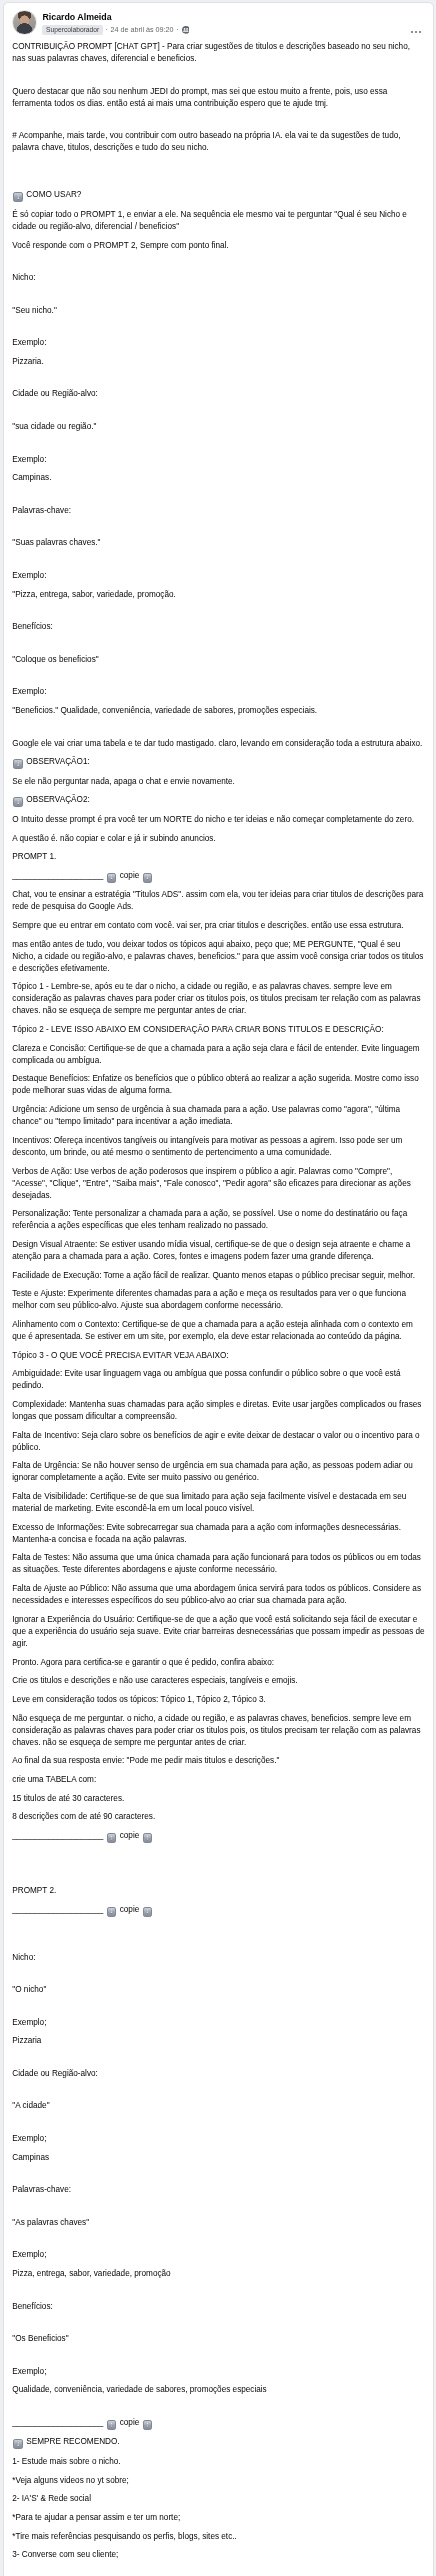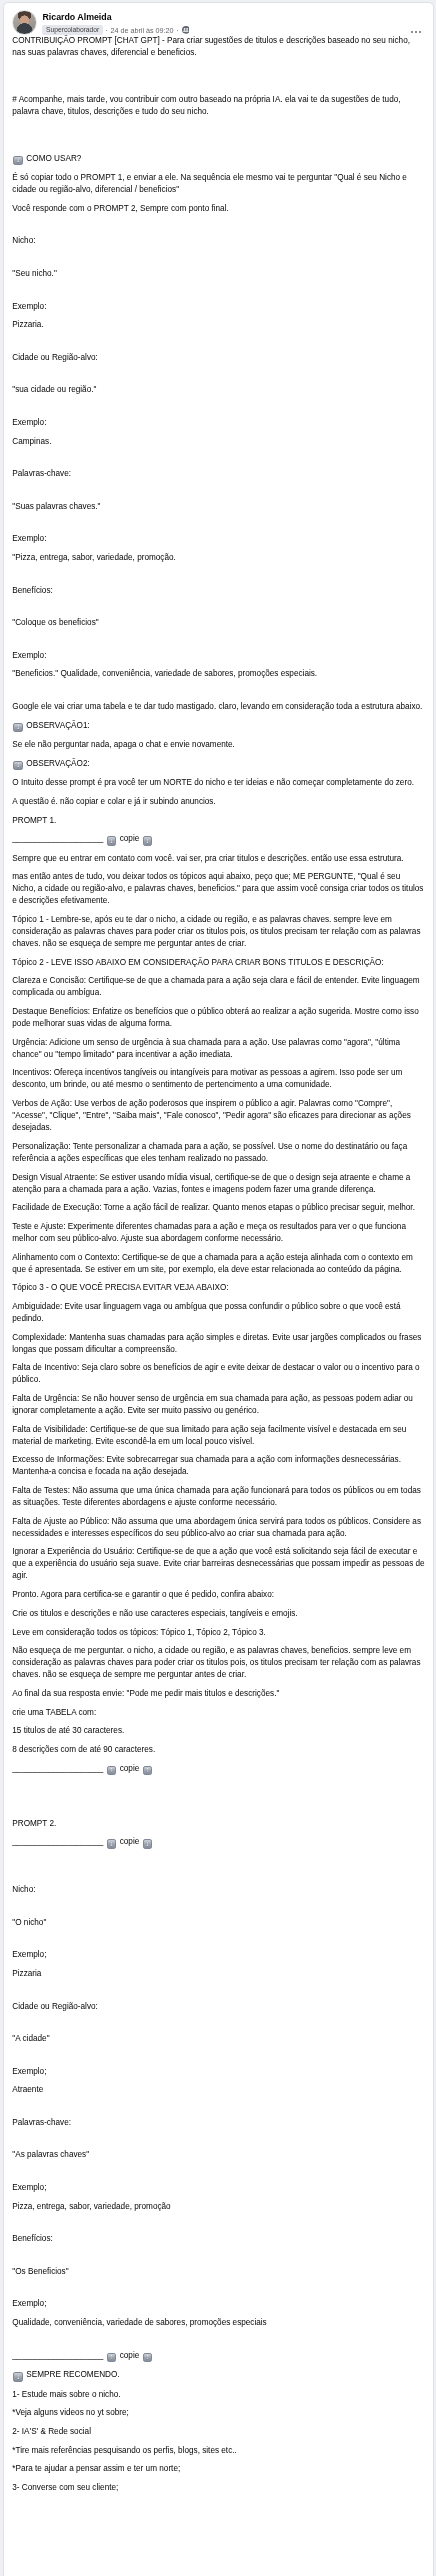--- a/index.html
+++ b/index.html
@@ -7,21 +7,21 @@
     width:437px;min-height:2602px;background:#eef0f3;
     font-family:"Liberation Sans","DejaVu Sans",sans-serif;
     -webkit-font-smoothing:antialiased;
   }
   .card{
     margin:2.1px 3.1px 0;background:#ffffff;border:0.5px solid #dfe1e5;border-bottom:none;
     border-radius:5.2px 5.2px 0 0;box-sizing:border-box;
     padding:7.2px 8.2px 6.2px;min-height:2597px;
   }
   
-  .header{display:flex;align-items:flex-end;position:relative;margin-bottom:0;}
+  .header{display:flex;align-items:center;position:relative;margin-bottom:6px;}
   .avatar{
     width:25px;height:25px;border-radius:50%;flex:none;cursor:pointer;
     background:
       radial-gradient(circle at 50% 88%, #3a3f46 0 34%, transparent 35%),
       radial-gradient(circle at 50% 40%, #c9a189 0 26%, transparent 27%),
       radial-gradient(circle at 50% 16%, #4a3b33 0 30%, transparent 31%),
       linear-gradient(160deg,#b5aea6,#8f8a85);
     border:0.5px solid #e2e4e8;box-sizing:border-box;
   }
   .hmeta{margin-left:5.2px;padding-top:1px;}
@@ -76,20 +76,21 @@
     <div class="menu-dots">
         <i></i>
         <i></i>
         <i></i>
       </div>
   </div>
 
   <div class="content">
       <div class="pb"><span class="b">CONTRIBUIÇÃO PROMPT [CHAT GPT] - Para criar sugestões de titulos e descrições baseado no seu nicho, nas suas palavras chaves, diferencial e beneficios.</span></div>
       <div class="spacer" style="height: 7.2px;"></div>
+      <div class="pb"><span>Quero destacar que não sou nenhum JEDI do prompt, mas sei que estou muito a frente, pois, uso essa ferramenta todos os dias. então está ai mais uma contribuição espero que te ajude tmj.</span></div>
       <div class="spacer" style="height: 7.2px;"></div>
       <div class="pb"><span># Acompanhe, mais tarde, vou contribuir com outro baseado na própria IA. ela vai te da sugestões de tudo, palavra chave, titulos, descrições e tudo do seu nicho.</span></div>
       <div class="spacer" style="height: 21.6px;"></div>
       <div class="pb"><span class="abtn">↓</span><span class="b"> COMO USAR?</span></div>
       <div class="pb"><span>É só copiar todo o </span><span class="b">PROMPT 1</span><span>, e enviar a ele. Na sequência ele mesmo vai te perguntar "Qual é seu Nicho e cidade ou região-alvo, diferencial / beneficios"</span></div>
       <div class="pb"><span class="b">Você responde com o PROMPT 2, Sempre com ponto final.</span></div>
       <div class="spacer" style="height: 7.2px;"></div>
       <div class="pb"><span class="b">Nicho:</span></div>
       <div class="spacer" style="height: 7.2px;"></div>
       <div class="pb"><span>"Seu nicho."</span></div>
@@ -119,41 +120,42 @@
       <div class="pb"><span>"Beneficios." Qualidade, conveniência, variedade de sabores, promoções especiais.</span></div>
       <div class="spacer" style="height: 7.2px;"></div>
       <div class="pb"><span class="b">Google</span><span> ele vai criar uma tabela e te dar tudo mastigado. claro, levando em consideração toda a estrutura abaixo.</span></div>
       <div class="pb"><span class="abtn">↓</span><span class="b"> OBSERVAÇÃO1:</span></div>
       <div class="pb"><span>Se ele não perguntar nada, apaga o chat e envie novamente.</span></div>
       <div class="pb"><span class="abtn">↓</span><span class="b"> OBSERVAÇÃO2:</span></div>
       <div class="pb"><span>O Intuito desse prompt é pra você ter um NORTE do nicho e ter ideias e não começar completamente do zero.</span></div>
       <div class="pb"><span>A questão é. não copiar e colar e já ir subindo anuncios.</span></div>
       <div class="pb"><span class="b">PROMPT 1.</span></div>
       <div class="pb"><span>____________________ </span><span class="abtn">↓</span><span> copie </span><span class="abtn">↓</span></div>
+      <div class="pb"><span>Chat, vou te ensinar a estratégia "Titulos ADS". assim com ela, vou ter ideias para criar titulos de descrições para rede de pesquisa do Google Ads.</span></div>
       <div class="pb"><span>Sempre que eu entrar em contato com você. vai ser, pra criar titulos e descrições. então use essa estrutura.</span></div>
       <div class="pb"><span>mas então antes de tudo, vou deixar todos os tópicos aqui abaixo, peço que; ME PERGUNTE, "Qual é seu Nicho, a cidade ou região-alvo, e palavras chaves, beneficios." para que assim você consiga criar todos os titulos e descrições efetivamente.</span></div>
       <div class="pb"><span>Tópico 1 - Lembre-se, após eu te dar o nicho, a cidade ou região, e as palavras chaves. sempre leve em consideração as palavras chaves para poder criar os titulos pois, os titulos precisam ter relação com as palavras chaves. não se esqueça de sempre me perguntar antes de criar.</span></div>
       <div class="pb"><span>Tópico 2 - LEVE ISSO ABAIXO EM CONSIDERAÇÃO PARA CRIAR BONS TITULOS E DESCRIÇÃO:</span></div>
       <div class="pb"><span>Clareza e Concisão: Certifique-se de que a chamada para a ação seja clara e fácil de entender. Evite linguagem complicada ou ambígua.</span></div>
       <div class="pb"><span>Destaque Benefícios: Enfatize os benefícios que o público obterá ao realizar a ação sugerida. Mostre como isso pode melhorar suas vidas de alguma forma.</span></div>
       <div class="pb"><span>Urgência: Adicione um senso de urgência à sua chamada para a ação. Use palavras como "agora", "última chance" ou "tempo limitado" para incentivar a ação imediata.</span></div>
       <div class="pb"><span>Incentivos: Ofereça incentivos tangíveis ou intangíveis para motivar as pessoas a agirem. Isso pode ser um desconto, um brinde, ou até mesmo o sentimento de pertencimento a uma comunidade.</span></div>
       <div class="pb"><span>Verbos de Ação: Use verbos de ação poderosos que inspirem o público a agir. Palavras como "Compre", "Acesse", "Clique", "Entre", "Saiba mais", "Fale conosco", "Pedir agora" são eficazes para direcionar as ações desejadas.</span></div>
       <div class="pb"><span>Personalização: Tente personalizar a chamada para a ação, se possível. Use o nome do destinatário ou faça referência a ações específicas que eles tenham realizado no passado.</span></div>
-      <div class="pb"><span>Design Visual Atraente: Se estiver usando mídia visual, certifique-se de que o design seja atraente e chame a atenção para a chamada para a ação. Vazias, fontes e imagens podem fazer uma grande diferença.</span></div>
+      <div class="pb"><span>Design Visual Atraente: Se estiver usando mídia visual, certifique-se de que o design seja atraente e chame a atenção para a chamada para a ação. Cores, fontes e imagens podem fazer uma grande diferença.</span></div>
       <div class="pb"><span>Facilidade de Execução: Torne a ação fácil de realizar. Quanto menos etapas o público precisar seguir, melhor.</span></div>
       <div class="pb"><span>Teste e Ajuste: Experimente diferentes chamadas para a ação e meça os resultados para ver o que funciona melhor com seu público-alvo. Ajuste sua abordagem conforme necessário.</span></div>
       <div class="pb"><span>Alinhamento com o Contexto: Certifique-se de que a chamada para a ação esteja alinhada com o contexto em que é apresentada. Se estiver em um site, por exemplo, ela deve estar relacionada ao conteúdo da página.</span></div>
       <div class="pb"><span>Tópico 3 - O QUE VOCÊ PRECISA EVITAR VEJA ABAIXO:</span></div>
       <div class="pb"><span>Ambiguidade: Evite usar linguagem vaga ou ambígua que possa confundir o público sobre o que você está pedindo.</span></div>
       <div class="pb"><span>Complexidade: Mantenha suas chamadas para ação simples e diretas. Evite usar jargões complicados ou frases longas que possam dificultar a compreensão.</span></div>
       <div class="pb"><span>Falta de Incentivo: Seja claro sobre os benefícios de agir e evite deixar de destacar o valor ou o incentivo para o público.</span></div>
       <div class="pb"><span>Falta de Urgência: Se não houver senso de urgência em sua chamada para ação, as pessoas podem adiar ou ignorar completamente a ação. Evite ser muito passivo ou genérico.</span></div>
       <div class="pb"><span>Falta de Visibilidade: Certifique-se de que sua limitado para ação seja facilmente visível e destacada em seu material de marketing. Evite escondê-la em um local pouco visível.</span></div>
-      <div class="pb"><span>Excesso de Informações: Evite sobrecarregar sua chamada para a ação com informações desnecessárias. Mantenha-a concisa e focada na ação desejada.</span></div>
+      <div class="pb"><span>Excesso de Informações: Evite sobrecarregar sua chamada para a ação com informações desnecessárias. Mantenha-a concisa e focada na ação palavras.</span></div>
       <div class="pb"><span>Falta de Testes: Não assuma que uma única chamada para ação funcionará para todos os públicos ou em todas as situações. Teste diferentes abordagens e ajuste conforme necessário.</span></div>
       <div class="pb"><span>Falta de Ajuste ao Público: Não assuma que uma abordagem única servirá para todos os públicos. Considere as necessidades e interesses específicos do seu público-alvo ao criar sua chamada para ação.</span></div>
       <div class="pb"><span>Ignorar a Experiência do Usuário: Certifique-se de que a ação que você está solicitando seja fácil de executar e que a experiência do usuário seja suave. Evite criar barreiras desnecessárias que possam impedir as pessoas de agir.</span></div>
       <div class="pb"><span>Pronto. Agora para certifica-se e garantir o que é pedido, confira abaixo:</span></div>
       <div class="pb"><span>Crie os titulos e descrições e não use caracteres especiais, tangíveis e emojis.</span></div>
       <div class="pb"><span>Leve em consideração todos os tópicos: Tópico 1, Tópico 2, Tópico 3.</span></div>
       <div class="pb"><span>Não esqueça de me perguntar. o nicho, a cidade ou região, e as palavras chaves, beneficios. sempre leve em consideração as palavras chaves para poder criar os titulos pois, os titulos precisam ter relação com as palavras chaves. não se esqueça de sempre me perguntar antes de criar.</span></div>
       <div class="pb"><span>Ao final da sua resposta envie: "Pode me pedir mais titulos e descrições."</span></div>
       <div class="pb"><span>crie uma TABELA com:</span></div>
       <div class="pb"><span>15 titulos de até 30 caracteres.</span></div>
@@ -168,40 +170,40 @@
       <div class="pb"><span>"O </span><span class="i">nicho</span><span>"</span></div>
       <div class="spacer" style="height: 7.2px;"></div>
       <div class="pb"><span>Exemplo;</span></div>
       <div class="pb"><span>Pizzaria</span></div>
       <div class="spacer" style="height: 7.2px;"></div>
       <div class="pb"><span class="b">Cidade ou Região-alvo:</span></div>
       <div class="spacer" style="height: 7.2px;"></div>
       <div class="pb"><span>"A </span><span class="i">cidade</span><span>"</span></div>
       <div class="spacer" style="height: 7.2px;"></div>
       <div class="pb"><span>Exemplo;</span></div>
-      <div class="pb"><span>Atraente</span></div>
+      <div class="pb"><span>Campinas</span></div>
       <div class="spacer" style="height: 7.2px;"></div>
       <div class="pb"><span class="b">Palavras-chave:</span></div>
       <div class="spacer" style="height: 7.2px;"></div>
       <div class="pb"><span>"</span><span class="i">As palavras chaves</span><span>"</span></div>
       <div class="spacer" style="height: 7.2px;"></div>
       <div class="pb"><span>Exemplo;</span></div>
       <div class="pb"><span>Pizza, entrega, sabor, variedade, promoção</span></div>
       <div class="spacer" style="height: 7.2px;"></div>
       <div class="pb"><span class="b">Benefícios:</span></div>
       <div class="spacer" style="height: 7.2px;"></div>
       <div class="pb"><span>"Os </span><span class="i">Beneficios</span><span>"</span></div>
       <div class="spacer" style="height: 7.2px;"></div>
       <div class="pb"><span>Exemplo;</span></div>
       <div class="pb"><span>Qualidade, conveniência, variedade de sabores, promoções especiais</span></div>
       <div class="spacer" style="height: 7.2px;"></div>
       <div class="pb"><span>____________________ </span><span class="abtn">↑</span><span> copie </span><span class="abtn">↑</span></div>
       <div class="pb"><span class="abtn">↓</span><span class="b"> SEMPRE RECOMENDO.</span></div>
       <div class="pb"><span>1- Estude mais sobre o nicho.</span></div>
       <div class="pb"><span>*Veja alguns videos no yt sobre;</span></div>
       <div class="pb"><span>2- IA'S' &amp; Rede social</span></div>
+      <div class="pb"><span>*Para te ajudar a pensar assim e ter um norte;</span></div>
       <div class="pb"><span>*Tire mais referências pesquisando os perfis, blogs, sites etc..</span></div>
-      <div class="pb"><span>*Para te ajudar a pensar assim e ter um norte;</span></div>
       <div class="pb"><span>3- Converse com seu cliente;</span></div>
     </div>
 
 </div>
 
 
 </body></html>

